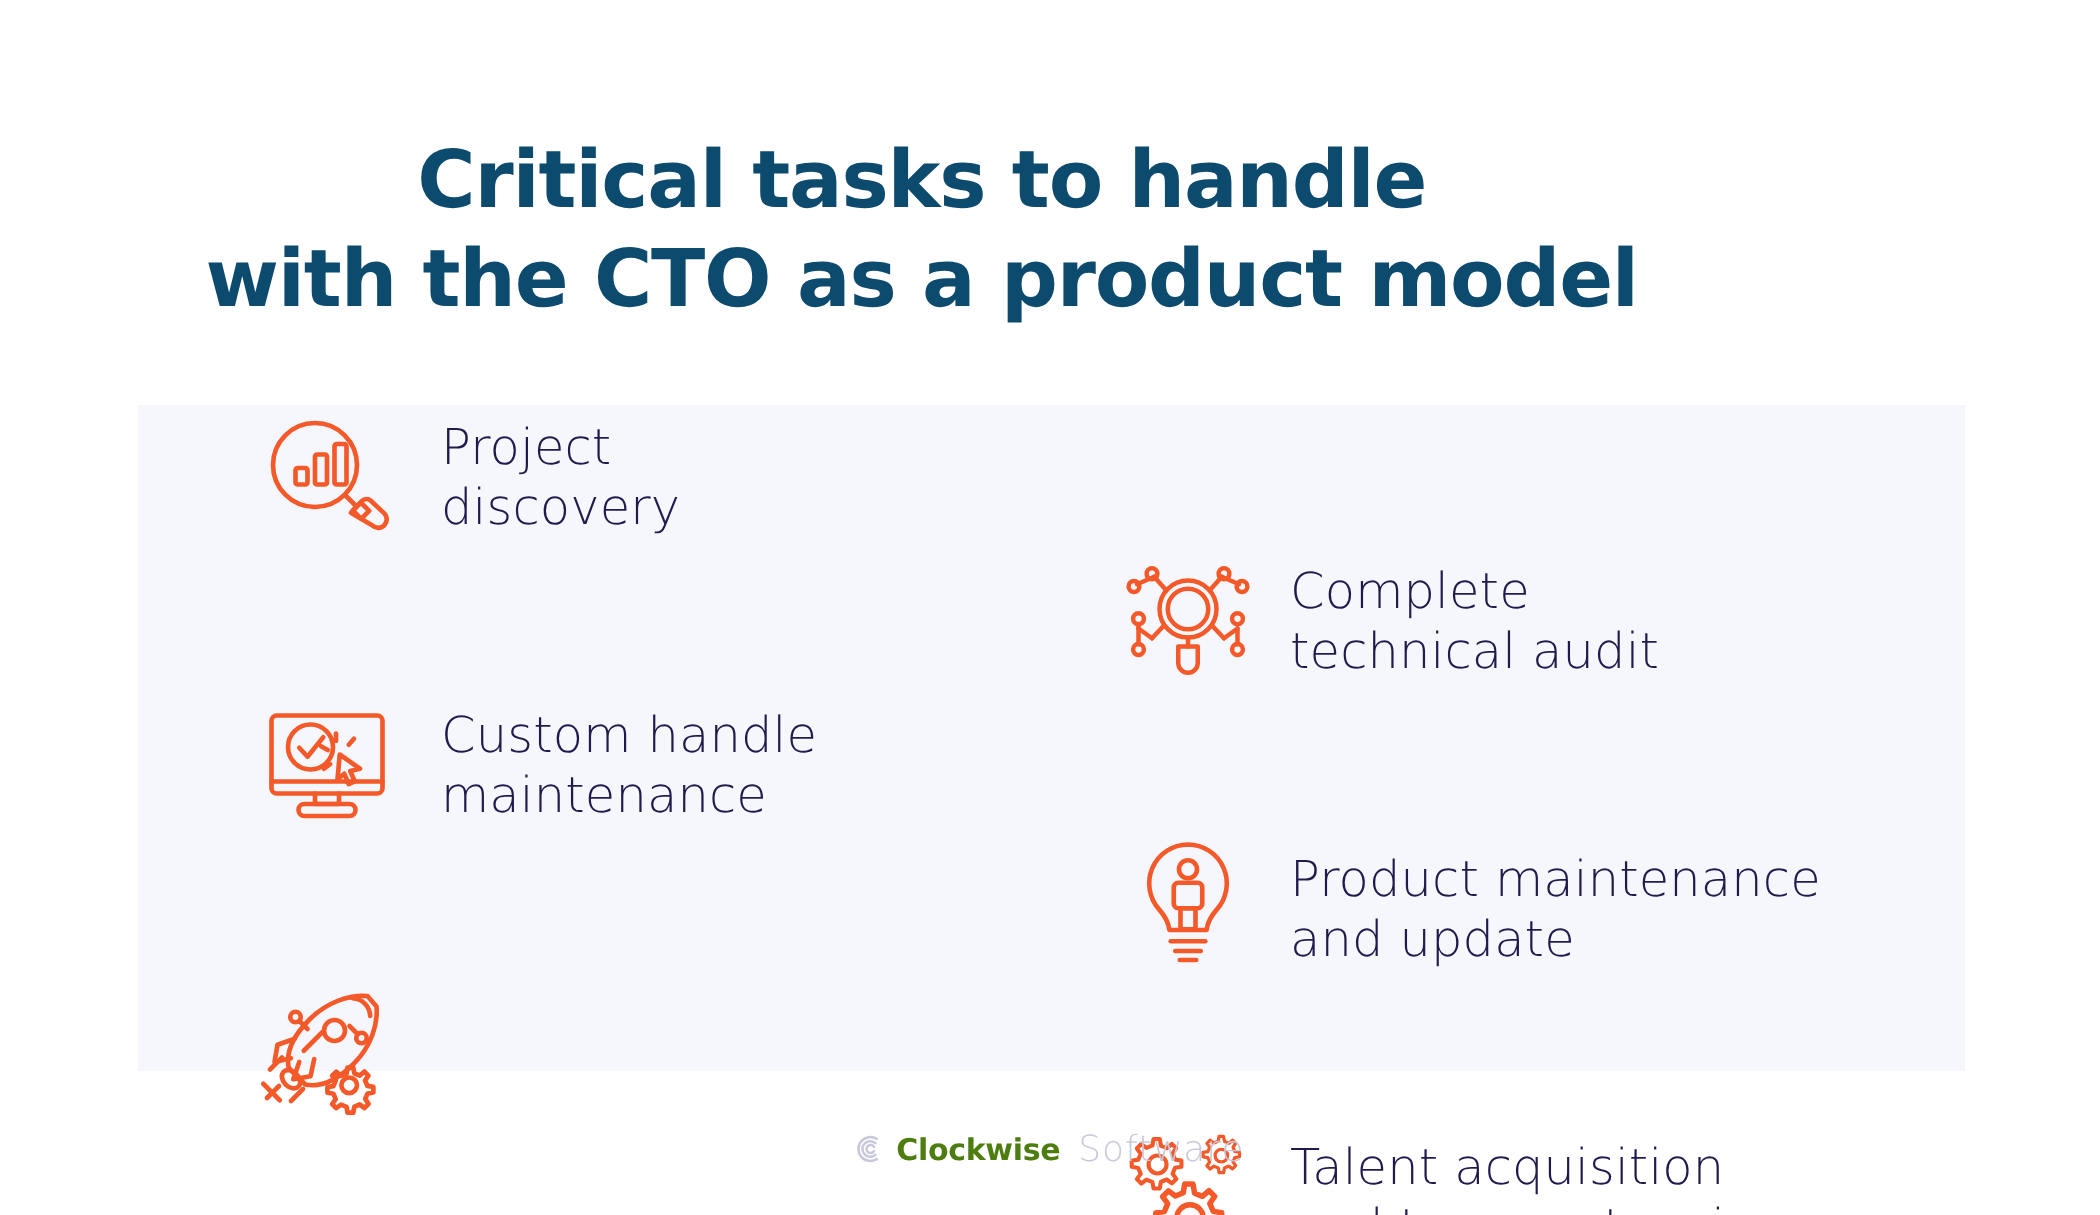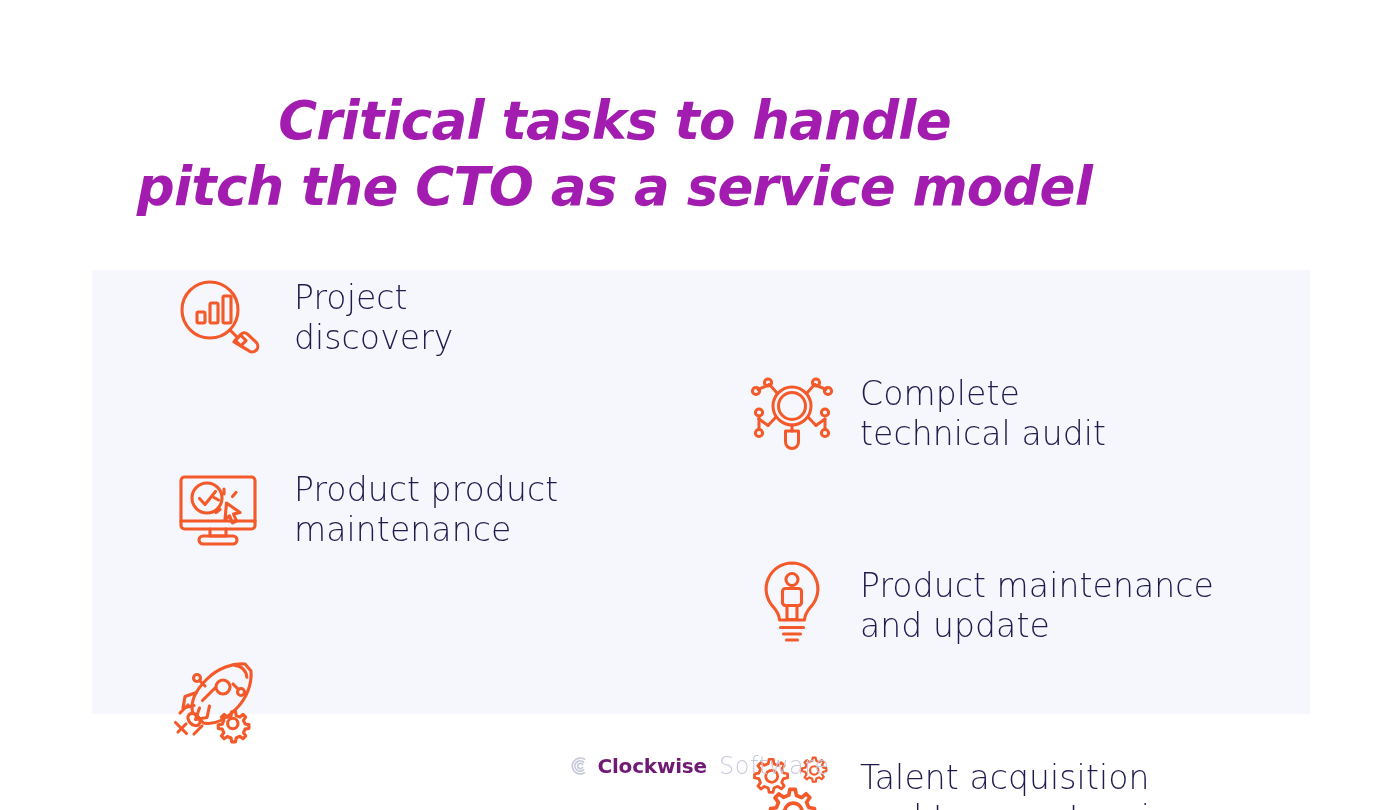--- a/index.html
+++ b/index.html
@@ -15,27 +15,26 @@
     position: relative;
   }
 
   
   .title {
     position: absolute;
     left: 0;
     top: 88px;
     width: 1229px;
     text-align: center;
-    color: #a21caf;
+    color: #0c4a6e;
     font-family: "DejaVu Sans", sans-serif;
     font-weight: bold;
     font-size: 53px;
     line-height: 66px;
     letter-spacing: -0.8px;
-    font-style: italic;
   }
   .title .line { display: block; white-space: nowrap; }
 
   
   .panel {
     position: absolute;
     left: 92px;
     top: 270px;
     width: 1218px;
     height: 444px;
@@ -89,41 +88,41 @@
     left: 0;
     top: 752px;
     width: 1400px;
     display: flex;
     align-items: center;
     justify-content: center;
     gap: 7px;
   }
   .logo-mark { display: block; }
   .logo-bold {
-    color: #701a75;
+    color: #4d7c0f;
     font-family: "DejaVu Sans", sans-serif;
     font-weight: bold;
     font-size: 20px;
     letter-spacing: -0.2px;
   }
   .logo-light {
     color: #C7C9DB;
     font-family: "DejaVu Sans", sans-serif;
     font-weight: 300;
     font-size: 24px;
     letter-spacing: 0.6px;
     margin-left: 5px;
   }
 </style>
 </head>
 <body>
 
 <div class="title">
   <span class="line">Critical tasks to handle</span>
-  <span class="line">pitch the CTO as a service model</span>
+  <span class="line">with the CTO as a product model</span>
 </div>
 
 <div class="panel">
   <div class="grid">
 
     <div class="item col-left">
       <div class="icon-box">
         <svg width="88" height="88" viewBox="0 0 88 88" fill="none" stroke="#F4592A" stroke-width="3.1" stroke-linecap="round" stroke-linejoin="round">
           <circle cx="36" cy="36" r="28"></circle>
           <rect x="23" y="38" width="8" height="11" rx="1.4"></rect>
@@ -188,21 +187,21 @@
           <circle cx="33" cy="31" r="15"></circle>
           <path d="M25.5 31.5 L31 37.5 L41.5 24.5"></path>
           <path d="M52.5 36 L66 45.5 L59.5 47 L62.5 54 L58.5 55.8 L55.5 48.8 L51 52.5 Z"></path>
           <line x1="50" y1="27" x2="50" y2="22"></line>
           <line x1="58.5" y1="29.5" x2="62" y2="25.5"></line>
           <line x1="44.5" y1="33" x2="40" y2="30.5"></line>
           <line x1="46" y1="42.5" x2="42" y2="45.5"></line>
         </svg>
       </div>
       <div class="label">
-        <span class="l">Product product</span>
+        <span class="l">Custom handle</span>
         <span class="l">maintenance</span>
       </div>
     </div>
 
     <div class="item col-right">
       <div class="icon-box">
         <svg width="70" height="94" viewBox="0 0 70 94" fill="none" stroke="#F4592A" stroke-width="3.1" stroke-linecap="round" stroke-linejoin="round">
           <path d="M35 4 a26 26 0 0 1 19 43.6 c-4 4.6 -6 8 -6.6 13.4 h-24.8 c-0.6 -5.4 -2.6 -8.8 -6.6 -13.4 A26 26 0 0 1 35 4 Z"></path>
           <line x1="23.5" y1="68.5" x2="46.5" y2="68.5"></line>
           <line x1="26.5" y1="75" x2="43.5" y2="75"></line>

